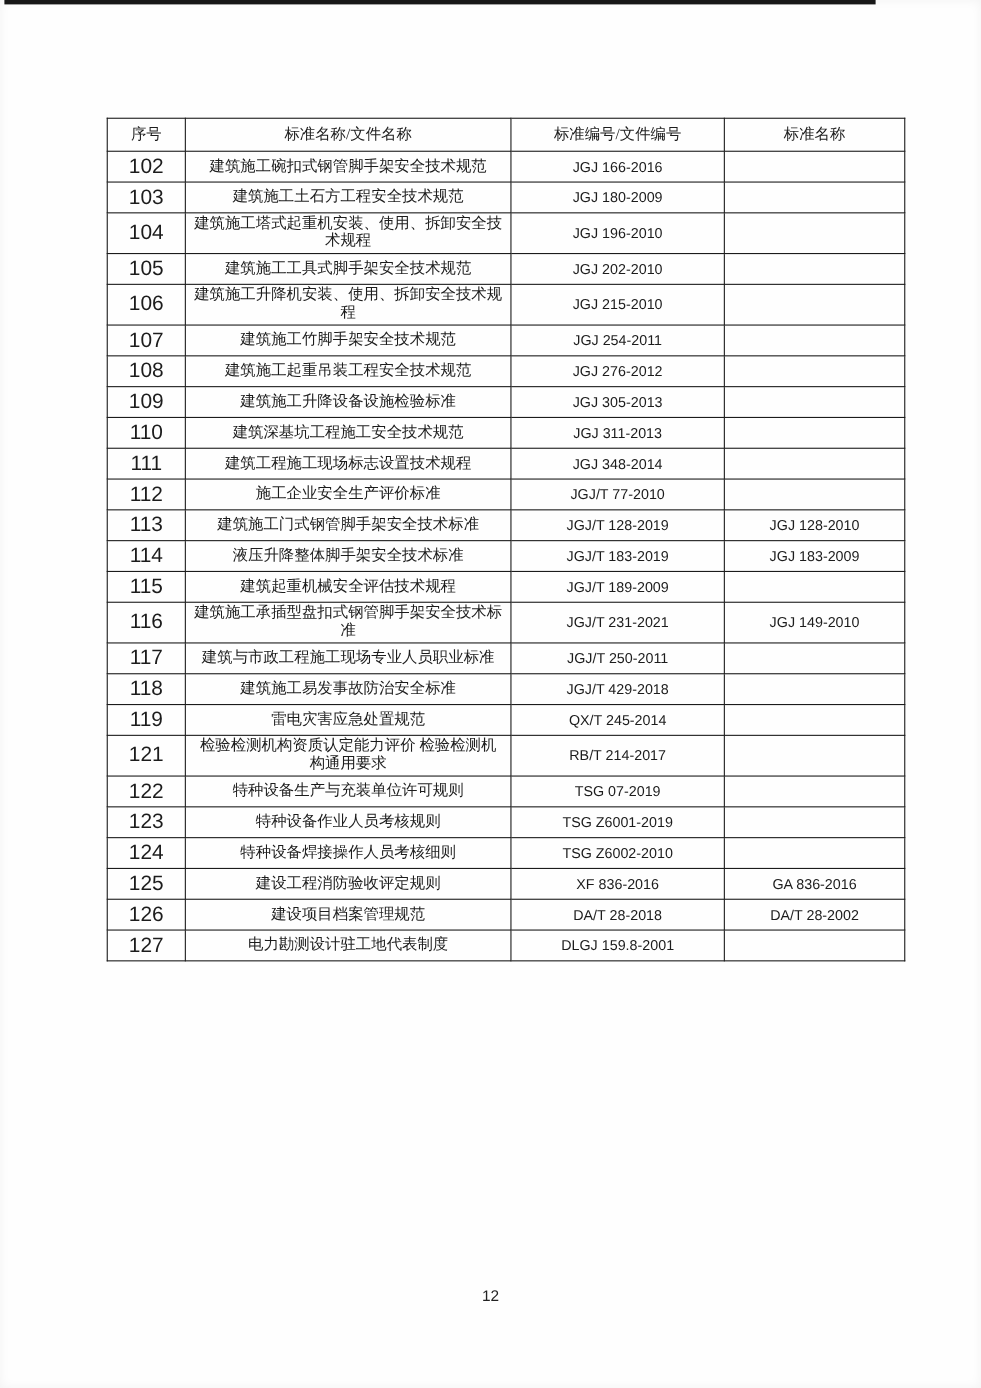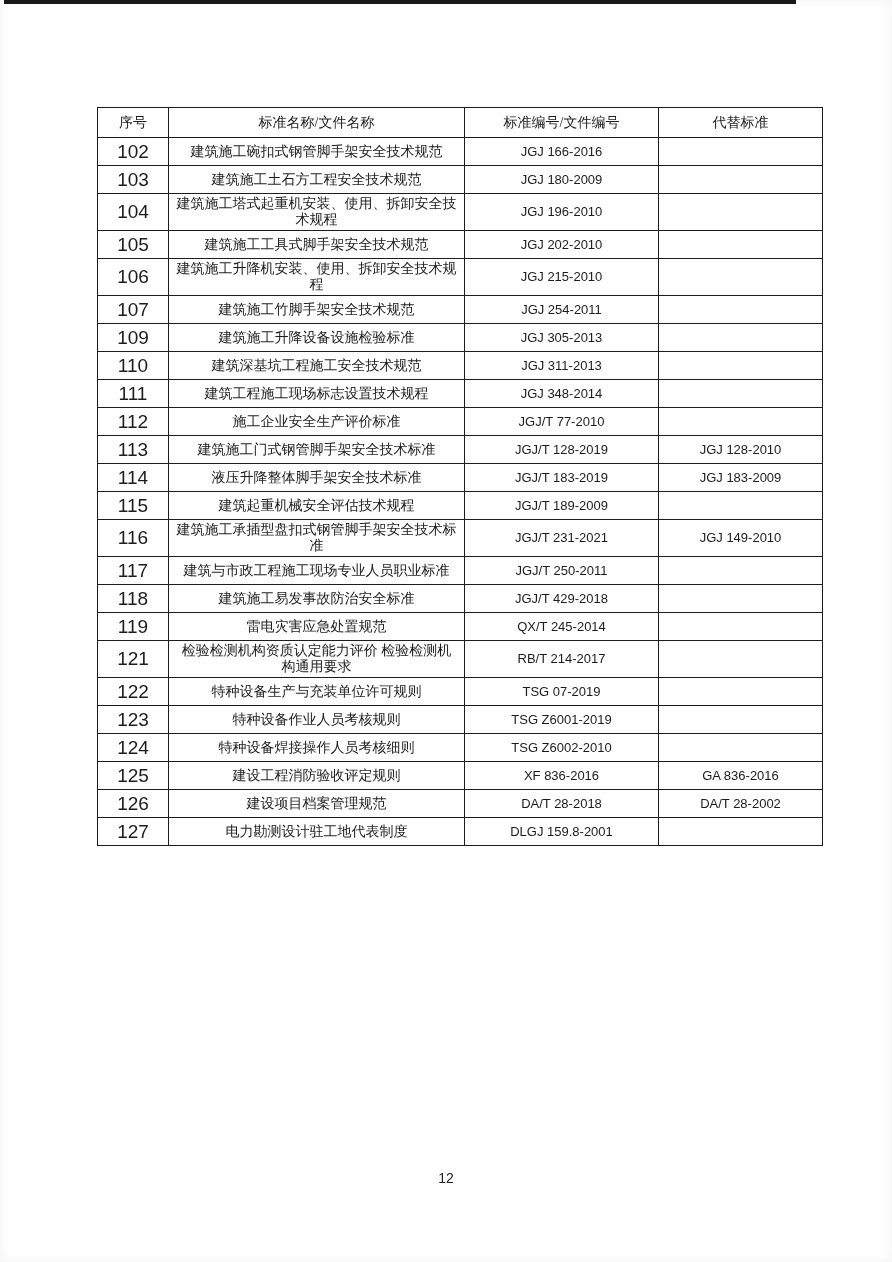--- a/index.html
+++ b/index.html
@@ -87,21 +87,21 @@
       <col style="width:71px">
       <col style="width:296px">
       <col style="width:194px">
       <col style="width:164px">
     </colgroup>
     <thead>
       <tr>
         <th>序号</th>
         <th>标准名称/文件名称</th>
         <th>标准编号/文件编号</th>
-        <th>代替标准</th>
+        <th>标准名称</th>
       </tr>
     </thead>
     <tbody>
         <tr>
           <td class="col-no">102</td>
           <td class="col-name">建筑施工碗扣式钢管脚手架安全技术规范</td>
           <td class="col-code">JGJ 166-2016</td>
           <td class="col-replaced"></td>
         </tr>
         <tr>
@@ -125,20 +125,26 @@
         <tr>
           <td class="col-no">106</td>
           <td class="col-name">建筑施工升降机安装、使用、拆卸安全技术规程</td>
           <td class="col-code">JGJ 215-2010</td>
           <td class="col-replaced"></td>
         </tr>
         <tr>
           <td class="col-no">107</td>
           <td class="col-name">建筑施工竹脚手架安全技术规范</td>
           <td class="col-code">JGJ 254-2011</td>
+          <td class="col-replaced"></td>
+        </tr>
+        <tr>
+          <td class="col-no">108</td>
+          <td class="col-name">建筑施工起重吊装工程安全技术规范</td>
+          <td class="col-code">JGJ 276-2012</td>
           <td class="col-replaced"></td>
         </tr>
         <tr>
           <td class="col-no">109</td>
           <td class="col-name">建筑施工升降设备设施检验标准</td>
           <td class="col-code">JGJ 305-2013</td>
           <td class="col-replaced"></td>
         </tr>
         <tr>
           <td class="col-no">110</td>

